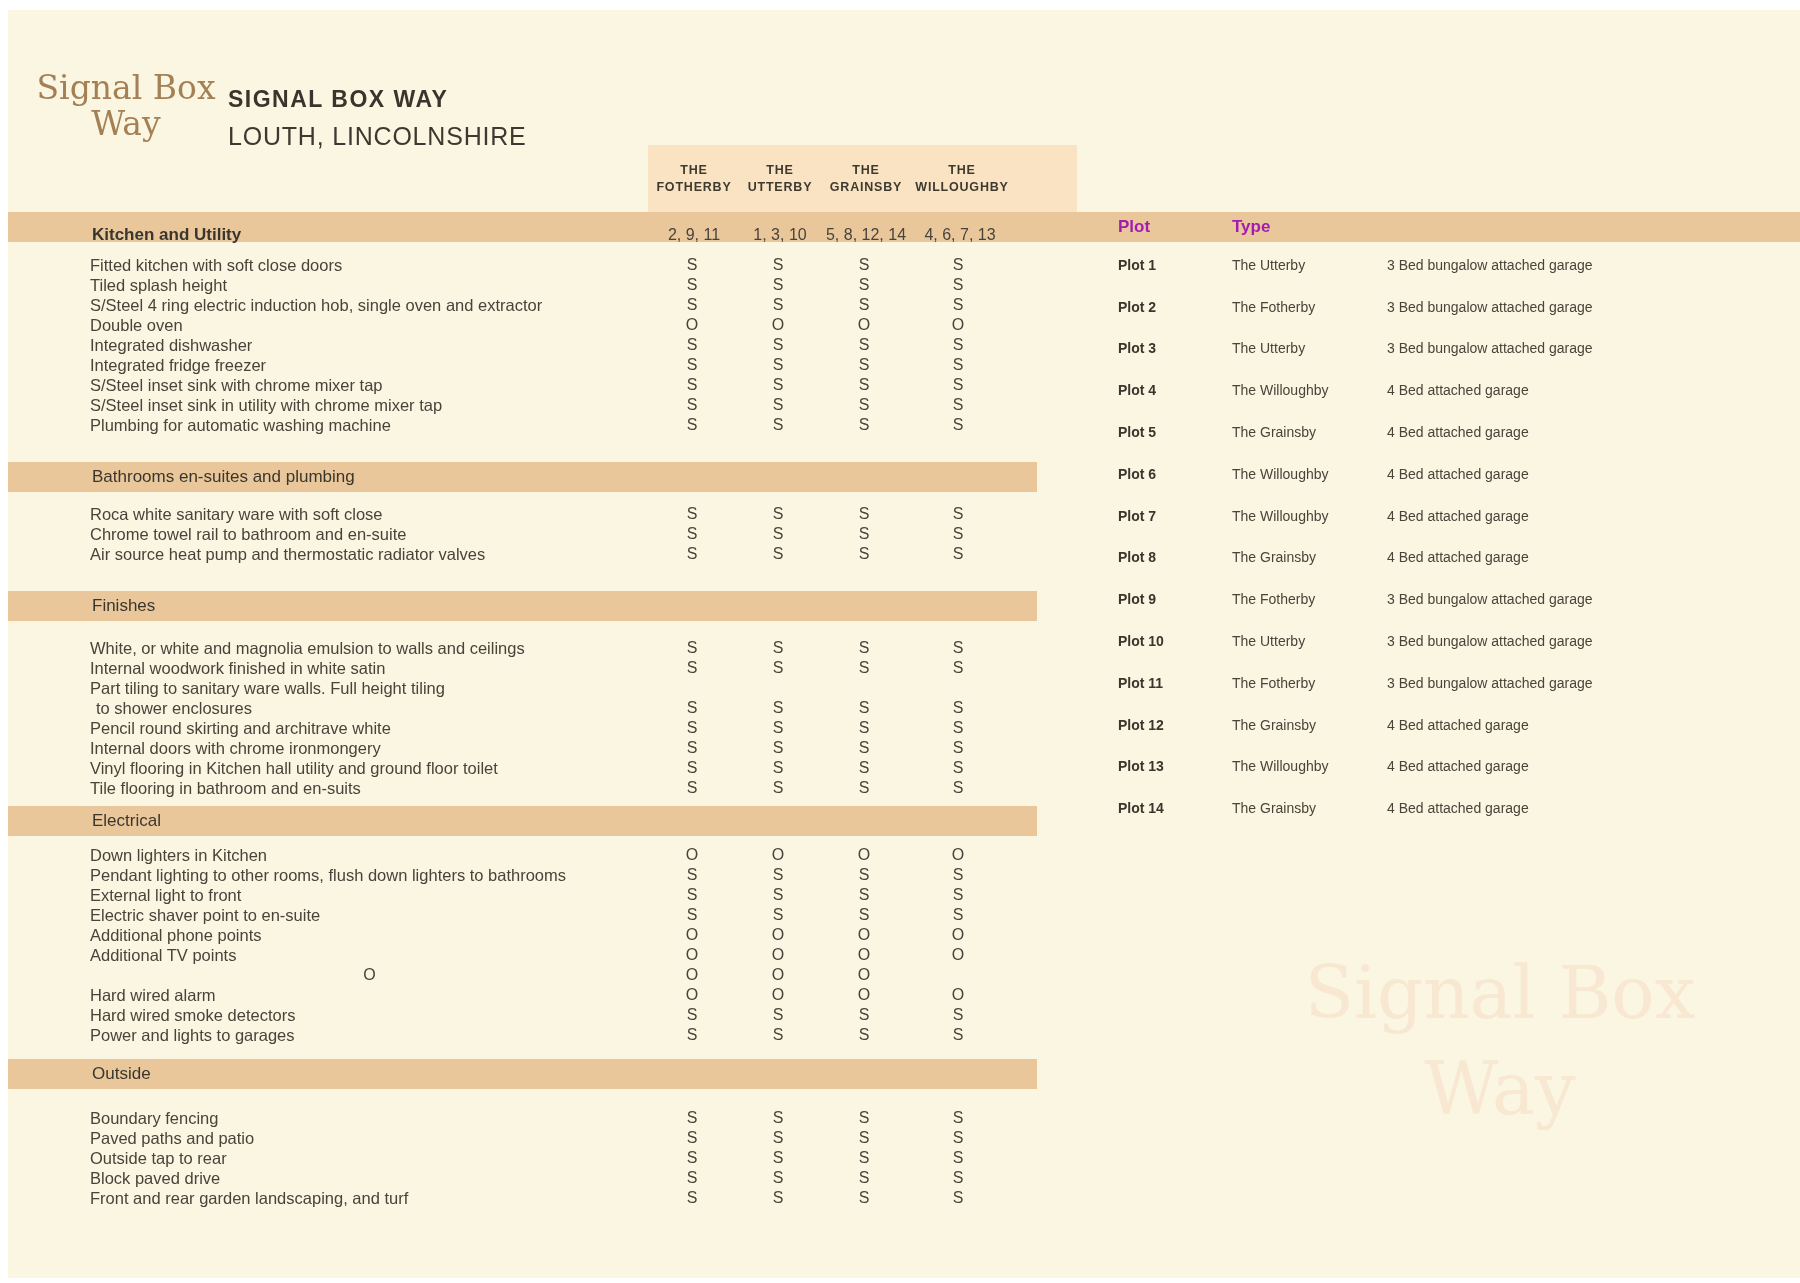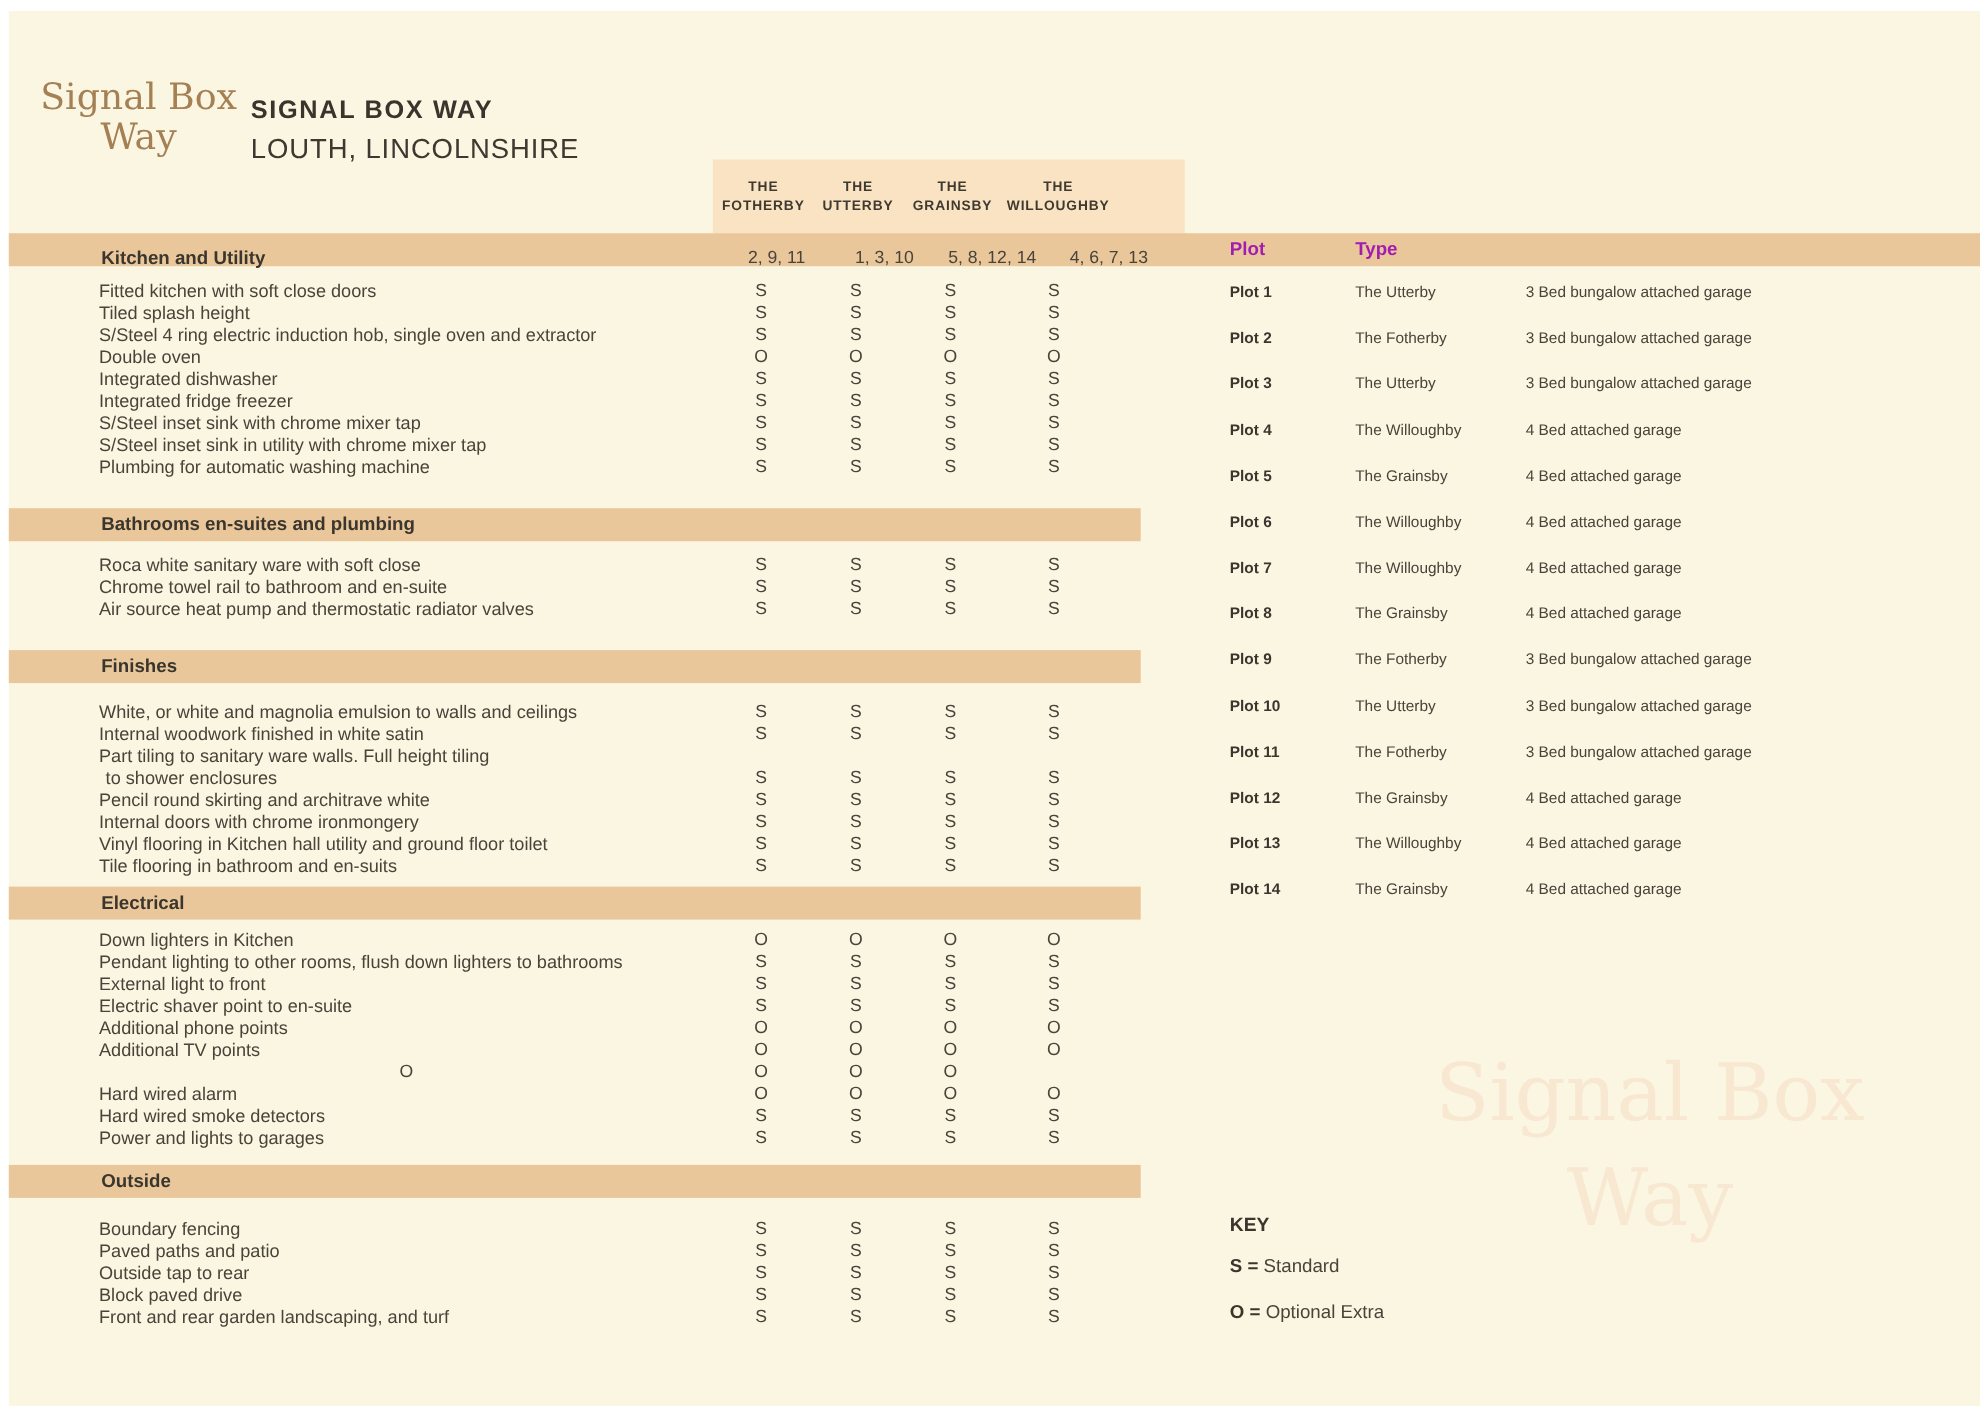--- a/index.html
+++ b/index.html
@@ -33,28 +33,28 @@
 
   
   .grid{display:grid;grid-template-columns:559px 86px 86px 86px 102px;padding-left:84px;align-items:center;}
   .fval{text-align:center;align-self:end;height:20px;line-height:20px;font-size:16px;}
   .flabel{font-size:16.5px;line-height:20px;}
   .flabel .cont{padding-left:6px;}
 
   
   .band{position:absolute;left:8px;background:var(--band);}
   .band1{top:212px;width:1792px;height:30px;}
-  .band1 .grid{height:46px;gap:12px;}
+  .band1 .grid{height:46px;}
   .band1 .fval{align-self:center;height:auto;line-height:30px;}
   .sec-title{font-size:17px;font-weight:bold;color:#3A362D;line-height:30px;}
   .plot-h,.type-h{position:absolute;top:0;line-height:30px;font-size:17px;font-weight:bold;color:#a21caf;}
   .plot-h{left:1110px;}
   .type-h{left:1224px;}
   .sband{width:1029px;height:30px;}
-  .sband span{display:block;padding-left:84px;line-height:30px;font-size:17px;font-weight:bold;color:#3A362D;}
+  .sband span{display:block;padding-left:84px;line-height:30px;font-size:17px;font-weight:normal;color:#3A362D;}
   #band-bathrooms{top:462px;}
   #band-finishes{top:591px;}
   #band-electrical{top:806px;}
   #band-outside{top:1059px;}
 
   
   .rows{position:absolute;left:6px;width:1030px;}
   #rows-0{top:255px;}
   #rows-1{top:504px;}
   #rows-2{top:638px;}
@@ -461,20 +461,13 @@
         <div class="ptype">The Grainsby</div>
         <div class="pdesc">4 Bed attached garage</div>
       </div>
     </div>
 
   <div class="watermark">
     <div>Signal Box</div>
     <div>Way</div>
   </div>
 
-  <div class="key">
-    <div class="key-title">KEY</div>
-    <div id="key-items">
-        <div class="key-item"><span class="ksym">S = </span><span>Standard</span></div>
-        <div class="key-item"><span class="ksym">O = </span><span>Optional Extra</span></div>
-      </div>
-  </div>
 </div>
 
 </body></html>

